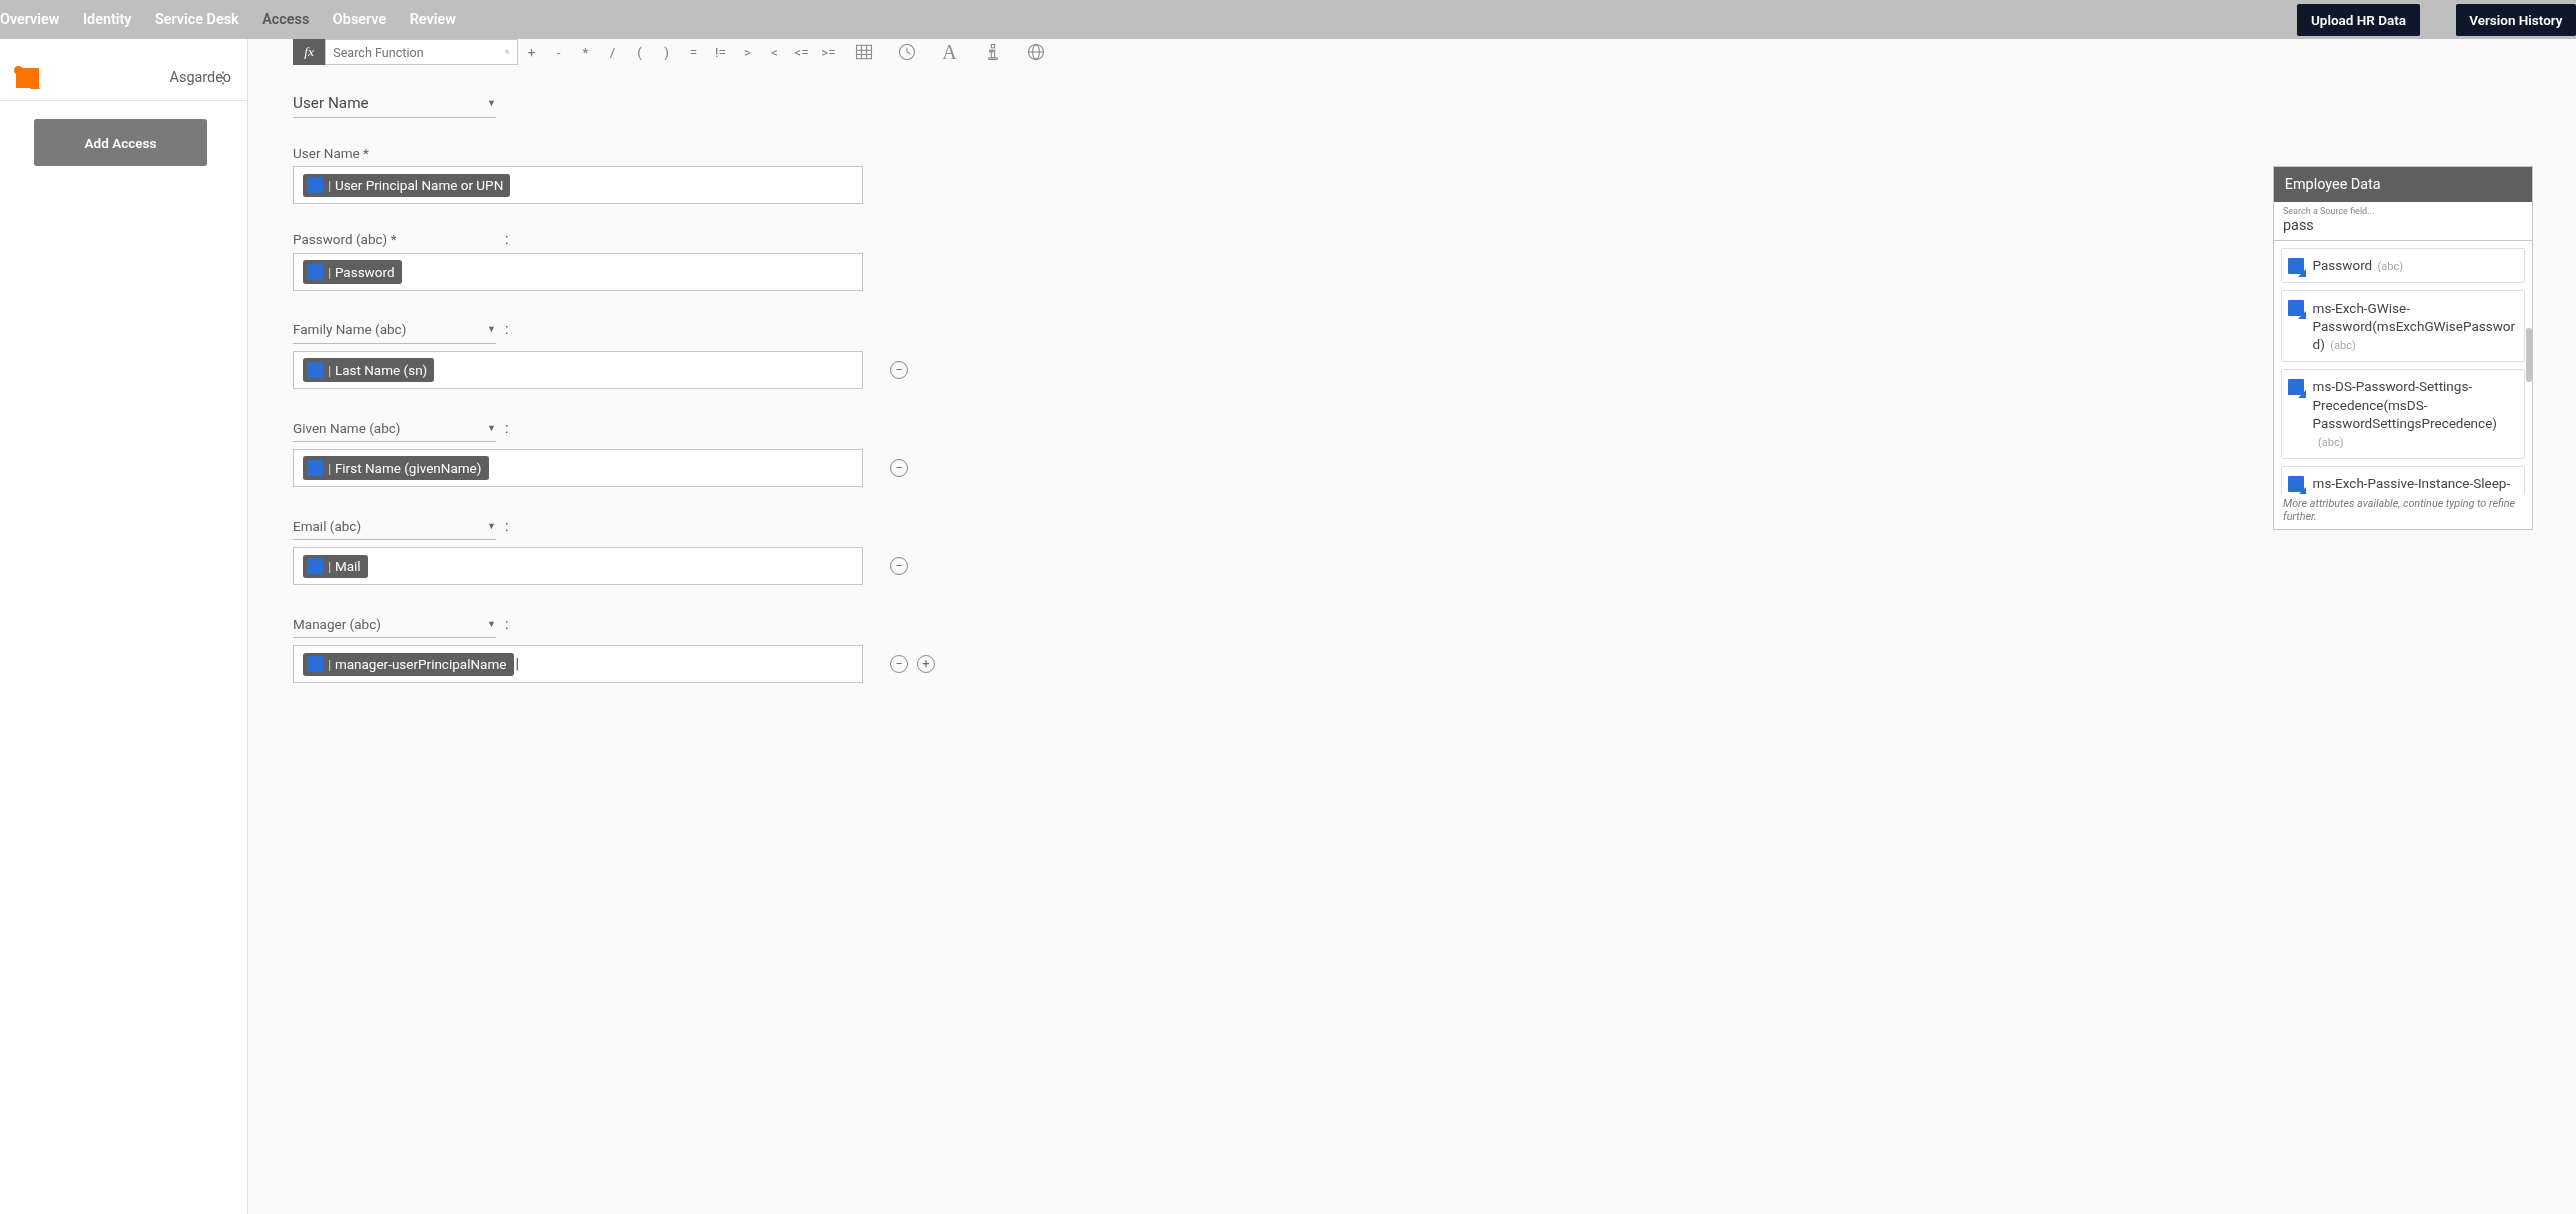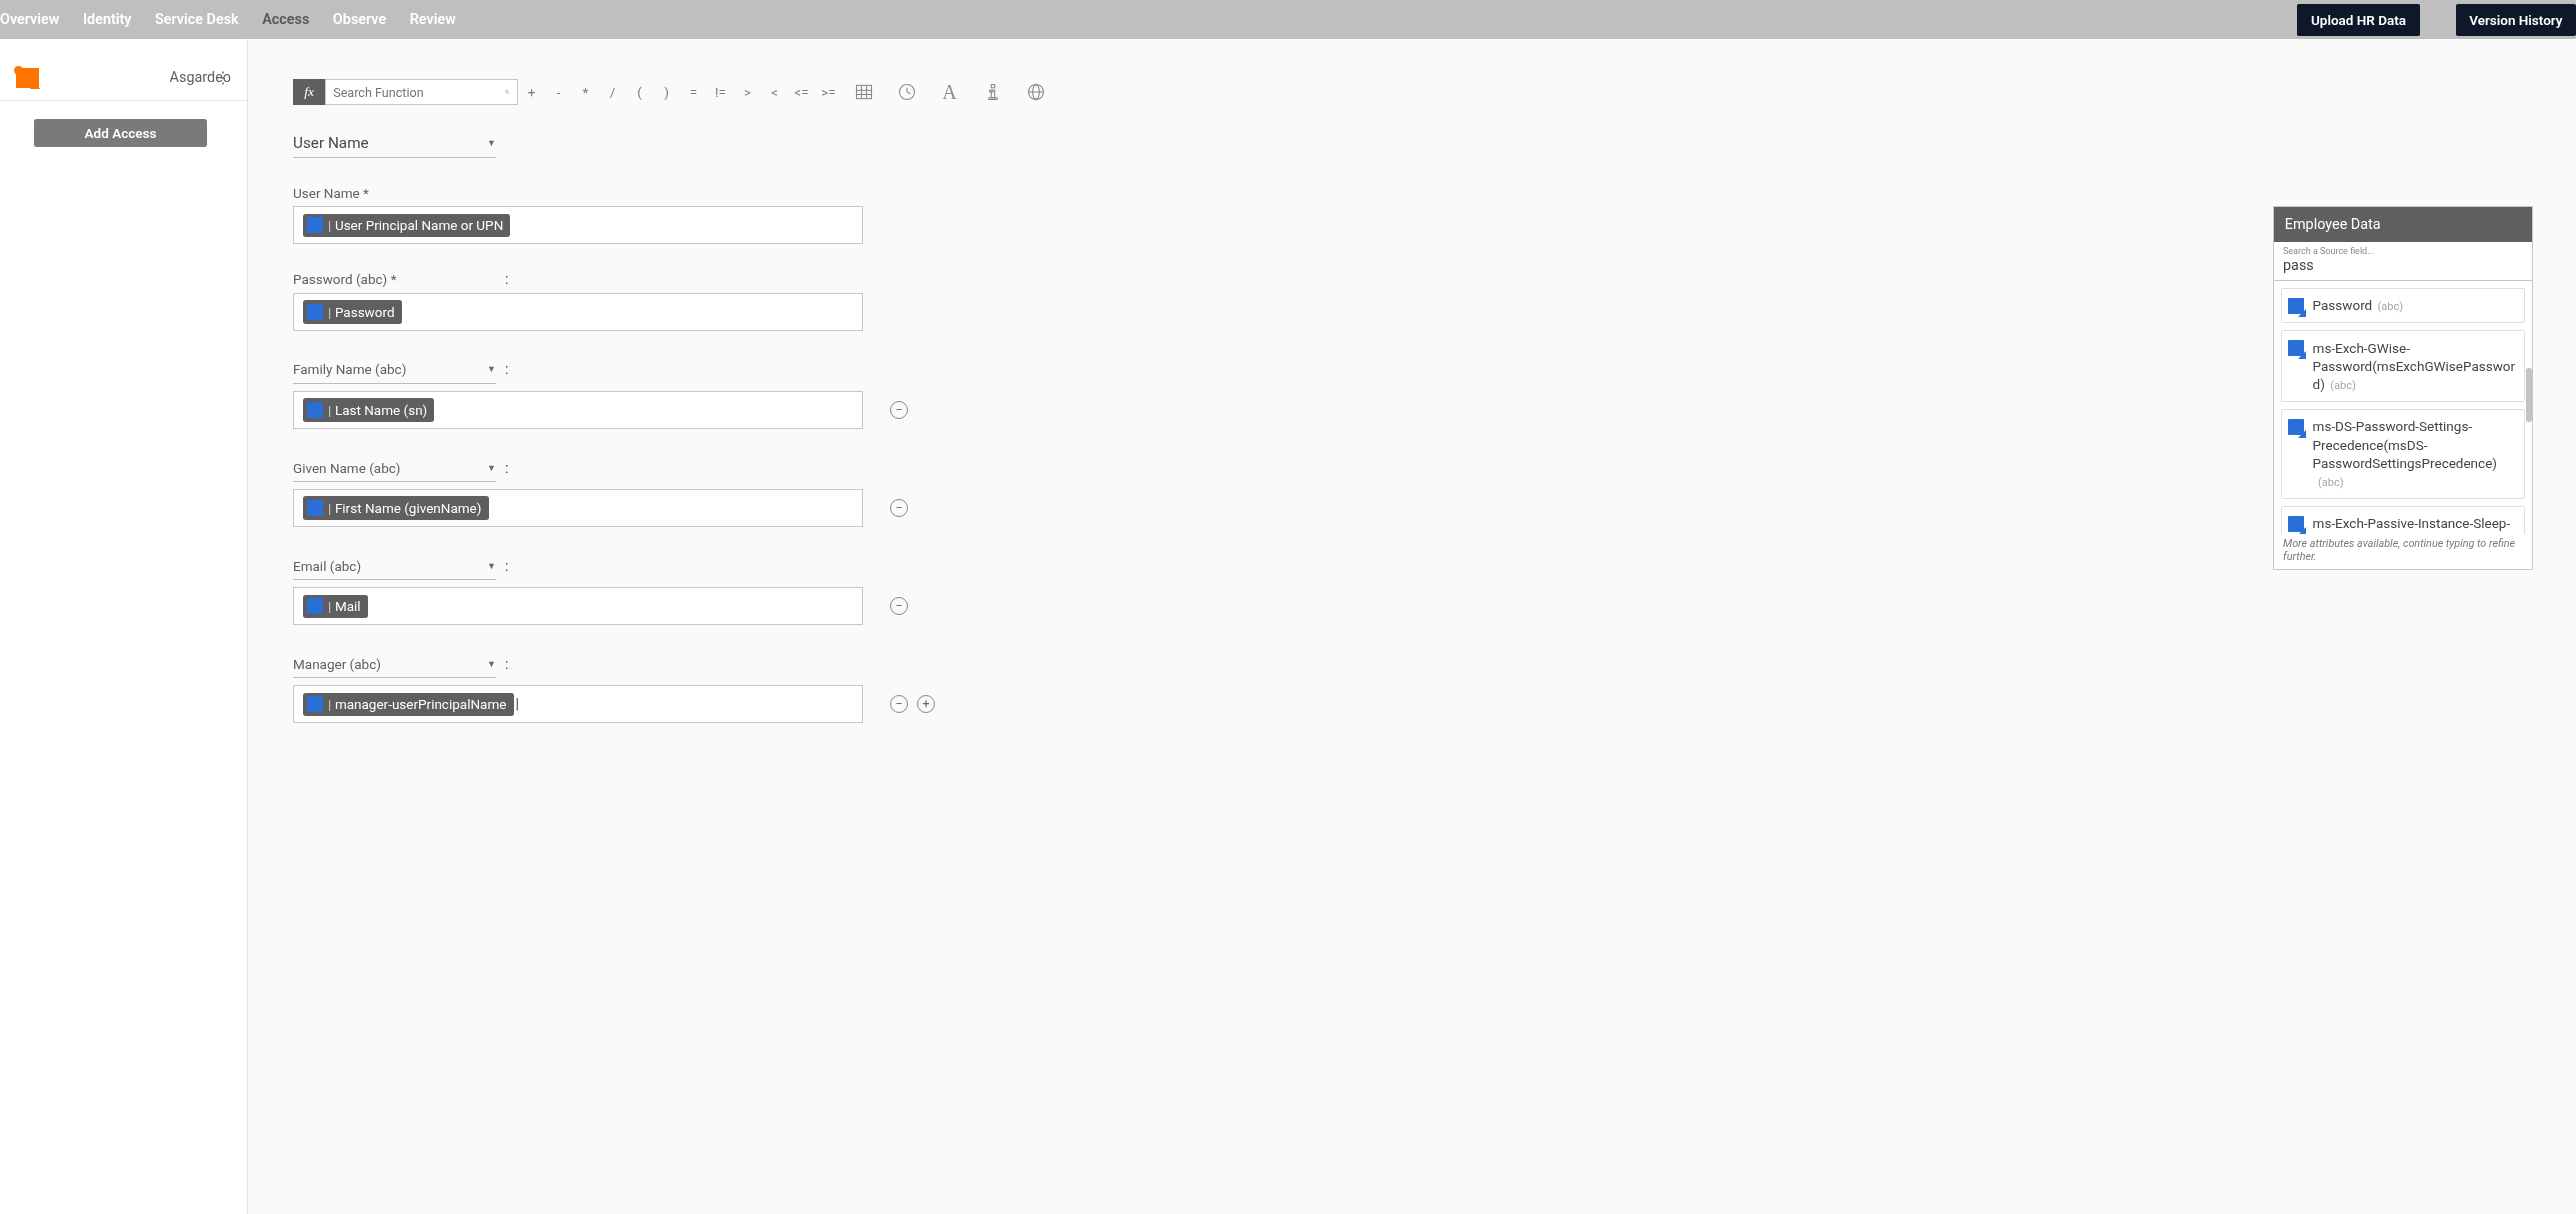--- a/index.html
+++ b/index.html
@@ -16,24 +16,24 @@
 .bodywrap { display: flex; height: calc(100% - 39px); }
 
 
 .sidebar { width: 248px; flex: 0 0 248px; background: #fff; border-right: 0.9px solid #e3e3e3; padding-top: 16px; }
 .side-app { display: flex; align-items: center; padding: 12.6px 16px; position: relative; justify-content: space-between; }
 .side-app .logo { width: 22.5px; height: 20px; background: #ff7300; margin-right: 12.6px; position: relative; }
 .side-app .logo::before { content: ''; position: absolute; left: -1.8px; top: -1.8px; width: 9px; height: 9px; border-radius: 50%; background: #ff7300; }
 .side-app .logo::after { content: ''; position: absolute; right: -1.8px; bottom: -1.8px; width: 0; height: 0; border-left: 5.4px solid transparent; border-right: 5.4px solid transparent; border-bottom: 9px solid #ff7300; }
 .side-app .app-name { font-size: 14.4px; color: #5f5f5f; }
 .side-app .kebab { position: absolute; right: 16px; font-size: 16px; color: #757575; cursor: pointer; }
-.add-access { margin: 18px 0 0 34px; background: #7a7a7a; color: #fff; border: none; width: 173px; height: 28px; border-radius: 2.7px; font-size: 13.5px; font-weight: 600; cursor: pointer; }
-
-
-.main { flex: 1; position: relative; overflow: auto; padding: 0 0 36px 45px; margin-top: 40px; }
+.add-access { margin: 18px 0 0 34px; background: #7a7a7a; color: #fff; border: none; width: 173px; height: 47px; border-radius: 2.7px; font-size: 13.5px; font-weight: 600; cursor: pointer; }
+
+
+.main { flex: 1; position: relative; overflow: auto; padding: 0 0 36px 45px; }
 .formula-bar { display: flex; align-items: center; height: 26px; margin-top: 0; }
 .fx-btn { width: 32px; height: 26px; background: #5f5f5f; color: #fff; display: flex; align-items: center; justify-content: center; font-style: italic; font-size: 13.5px; cursor: pointer; font-family: serif; }
 .search-fn { width: 193px; height: 26px; border: 0.9px solid #c6c6c6; display: flex; align-items: center; padding: 0 7.2px; background: #fff; justify-content: space-between; gap: 28px; }
 .search-fn input { border: none; outline: none; font-size: 12.6px; color: #333; background: transparent; width: 144px; }
 .op-bar { display: flex; align-items: center; height: 26px; }
 .op { width: 27px; height: 26px; display: flex; align-items: center; justify-content: center; color: #7a7a7a; font-size: 13.5px; cursor: pointer; }
 .tool-icon { width: 43px; height: 26px; display: flex; align-items: center; justify-content: center; color: #8a8a8a; cursor: pointer; }
 .tool-icon svg { width: 20px; height: 20px; stroke: #8a8a8a; fill: none; stroke-width: 1.3; }
 .tool-icon.aa { font-size: 20px; font-family: serif; color: #8a8a8a; }
 

